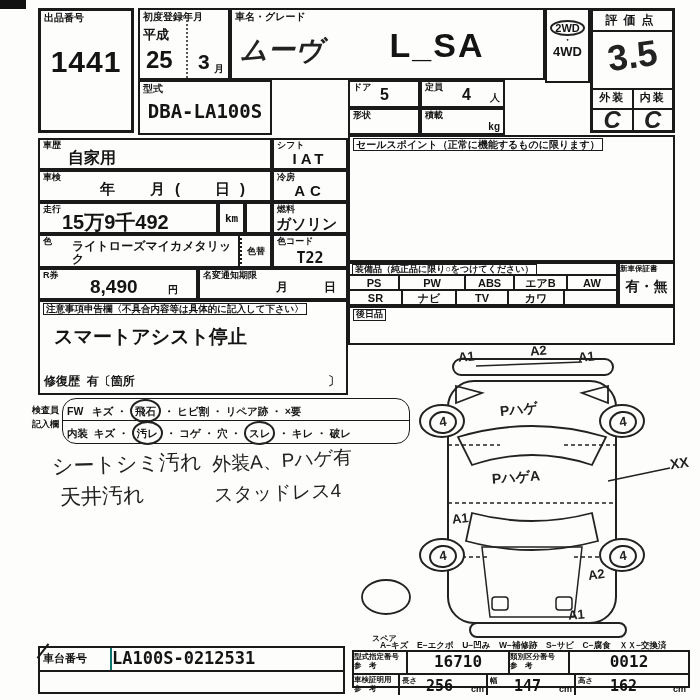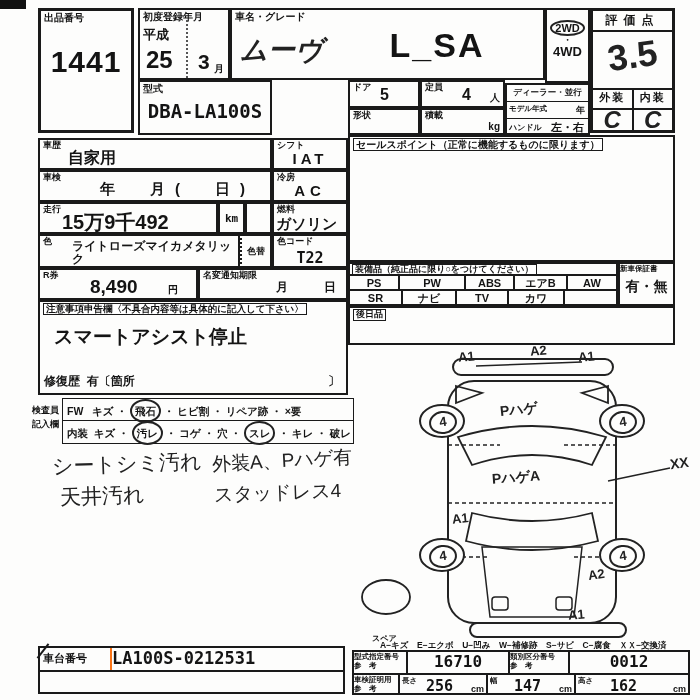--- a/index.html
+++ b/index.html
@@ -93,31 +93,20 @@
 
   <div class="box" style="left:348px;top:108px;width:72px;height:27px;">
     <span class="lbl lbl-sm">形状</span>
   </div>
 
   <div class="box" style="left:420px;top:108px;width:85px;height:27px;">
     <span class="lbl lbl-sm">積載</span>
     <span class="unit">kg</span>
   </div>
 
-  <div class="box" style="left:505px;top:83px;width:85px;height:52px;">
-    <div style="height:16px;border-bottom:1.5px solid #1a1a1a;font-size:8.5px;font-weight:bold;text-align:center;line-height:15px;">ディーラー・並行</div>
-    <div style="height:16px;border-bottom:1.5px solid #1a1a1a;position:relative;">
-      <span style="position:absolute;left:2px;top:2px;font-size:7.5px;font-weight:bold;">モデル年式</span>
-      <span style="position:absolute;right:3px;bottom:1px;font-size:9px;font-weight:bold;">年</span>
-    </div>
-    <div style="height:16px;position:relative;">
-      <span style="position:absolute;left:2px;top:3px;font-size:8px;font-weight:bold;">ハンドル</span>
-      <span style="position:absolute;right:4px;top:1px;font-size:11px;font-weight:bold;">左・右</span>
-    </div>
-  </div>
 
   <div class="box" style="left:348px;top:135px;width:327px;height:127px;">
     <span class="lbl boxed-lbl" style="font-size:10px;">セールスポイント（正常に機能するものに限ります）</span>
   </div>
 
   <div class="box" style="left:38px;top:138px;width:234px;height:32px;">
     <span class="lbl lbl-sm">車歴</span>
     <div style="position:absolute;left:28px;top:8px;font-size:16px;font-weight:bold;">自家用</div>
   </div>
 
@@ -208,21 +197,21 @@
     <div style="position:absolute;left:14px;top:22px;font-size:19px;font-weight:bold;">スマートアシスト停止</div>
     <div style="position:absolute;left:4px;bottom:3px;font-size:12px;font-weight:bold;">
       <span>修復歴</span>&nbsp;
       <span>有〔箇所</span>
     </div>
     <span style="position:absolute;right:6px;bottom:3px;font-size:12px;font-weight:bold;">〕</span>
   </div>
 
   <div style="position:absolute;left:32px;top:404px;font-size:9px;font-weight:bold;">検査員</div>
   <div style="position:absolute;left:32px;top:418px;font-size:9px;font-weight:bold;">記入欄</div>
-  <div class="box" style="left:62px;top:398px;width:292px;height:46px;border-width:1.5px;">
+  <div class="box" style="left:62px;top:398px;width:348px;height:46px;border-width:1.5px;border-radius:14px;">
     <div style="height:21px;border-bottom:1.5px solid #1a1a1a;font-size:10.5px;font-weight:bold;line-height:20px;padding-left:4px;white-space:nowrap;">
       <span>FW</span>&nbsp;&nbsp;
       <span>キズ</span>
       <span>・</span>
       <span class="circ">飛石</span>
       <span>・</span>
       <span>ヒビ割</span>
       <span>・</span>
       <span>リペア跡</span>
       <span>・</span>
@@ -301,27 +290,27 @@
     <span class="wheelmark hw" style="left:269px;top:66px;">4</span>
     <span class="wheelmark hw" style="left:89px;top:200px;">4</span>
     <span class="wheelmark hw" style="left:269px;top:200px;">4</span>
     <span style="position:absolute;left:32px;top:270px;font-size:8px;font-weight:bold;margin-top:18px;">スペア</span>
   </div>
 
   <div style="position:absolute;left:380px;top:640px;font-size:8.5px;font-weight:bold;white-space:nowrap;">A−キズ　E−エクボ　U−凹み　W−補修跡　S−サビ　C−腐食　ＸＸ−交換済</div>
 
   <div class="box" style="left:38px;top:646px;width:307px;height:48px;">
     <div style="display:flex;height:22px;border-bottom:2px solid #1a1a1a;">
-      <div style="width:72px;border-right:2px solid #f97316;font-size:11px;font-weight:bold;line-height:21px;padding-left:3px;box-sizing:border-box;">車台番号</div>
+      <div style="width:72px;border-right:2px solid #0f766e;font-size:11px;font-weight:bold;line-height:21px;padding-left:3px;box-sizing:border-box;">車台番号</div>
       <div class="mono" style="flex:1;font-size:17px;font-weight:bold;line-height:21px;">LA100S-0212531</div>
     </div>
   </div>
   <div style="position:absolute;left:42px;top:642px;width:2px;height:18px;background:#1a1a1a;transform:rotate(38deg);"></div>
 
-  <div class="box" style="left:352px;top:650px;width:338px;height:45px;">
+  <div class="box" style="left:352px;top:650px;width:338px;height:38px;">
     <div style="display:flex;height:21px;border-bottom:2px solid #1a1a1a;">
       <div class="tinylbl" style="width:54px;border-right:2px solid #1a1a1a;box-sizing:border-box;padding-top:1px;">
         <div>型式指定番号</div>
         <div>参　考</div>
       </div>
       <div class="mono" style="width:102px;border-right:2px solid #1a1a1a;box-sizing:border-box;text-align:center;font-size:16px;font-weight:bold;line-height:19px;">16710</div>
       <div class="tinylbl" style="width:60px;border-right:2px solid #1a1a1a;box-sizing:border-box;padding-top:1px;">
         <div>類別区分番号</div>
         <div>参　考</div>
       </div>

